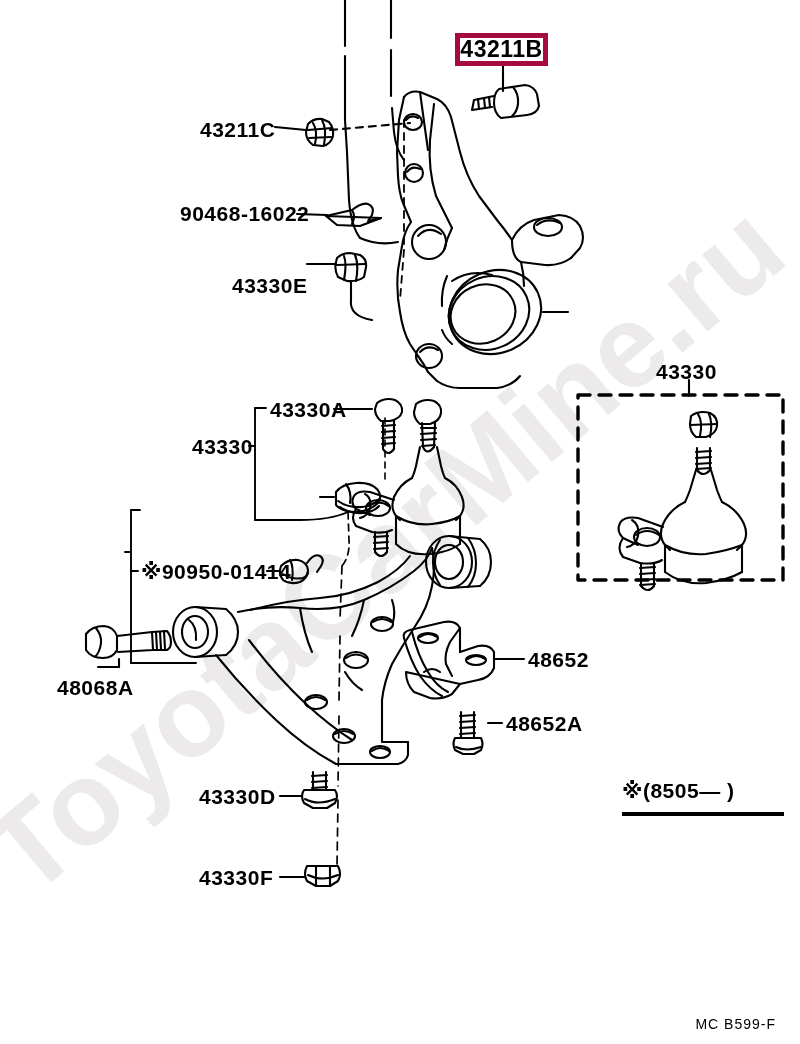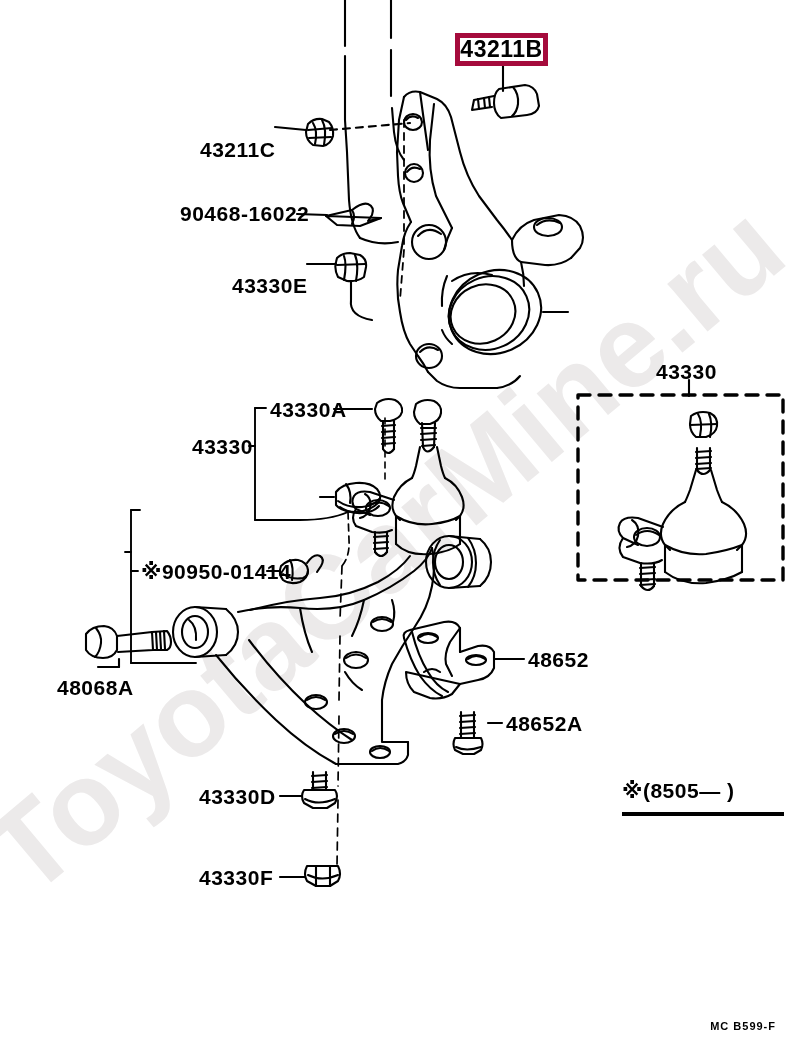--- a/index.html
+++ b/index.html
@@ -28,21 +28,21 @@
     font-family:"Liberation Sans","DejaVu Sans",sans-serif;
     font-weight:700;font-size:23px;color:#000;letter-spacing:0.5px;
   }
   .pair{position:absolute;line-height:1.12;}
   .pair .row{white-space:nowrap;}
   .pair .num{font-size:21px;font-weight:700;}
   .pair .side{font-size:14px;font-weight:700;}
   #footer{
     position:absolute;right:24px;bottom:12px;
     font-family:"Liberation Sans","DejaVu Sans",sans-serif;
-    font-weight:700;font-size:11px;color:#000;letter-spacing:1px;margin-left:42px;
+    font-weight:400;font-size:14px;color:#000;letter-spacing:1px;margin-left:42px;
   }
   .noteline{position:absolute;background:#000;}
 </style>
 </head>
 <body>
 
 <div id="sheet">
 
   <svg id="watermark" viewBox="0 0 800 1044" aria-hidden="true">
     <defs>
@@ -373,21 +373,21 @@
         <path d="M641,586 Q648,594 654,586"></path>
       </g>
 
     </g>
   </svg>
 
   <div class="hl" style="left:455px;top:33px;width:93px;height:33px;">
     <span>43211B</span>
   </div>
 
-  <div class="lbl n" style="left:200px;top:119px;margin-top:20px;">43211C</div>
+  <div class="lbl n" style="left:200px;top:119px;">43211C</div>
 
   <div class="lbl n" style="left:180px;top:203px;">90468-16022</div>
 
   <div class="lbl n" style="left:232px;top:254px;margin-top:21px;">43330E</div>
 
   <div class="lbl n" style="left:270px;top:399px;">43330A</div>
 
   <div class="lbl n" style="left:192px;top:436px;">43330</div>
 
 

